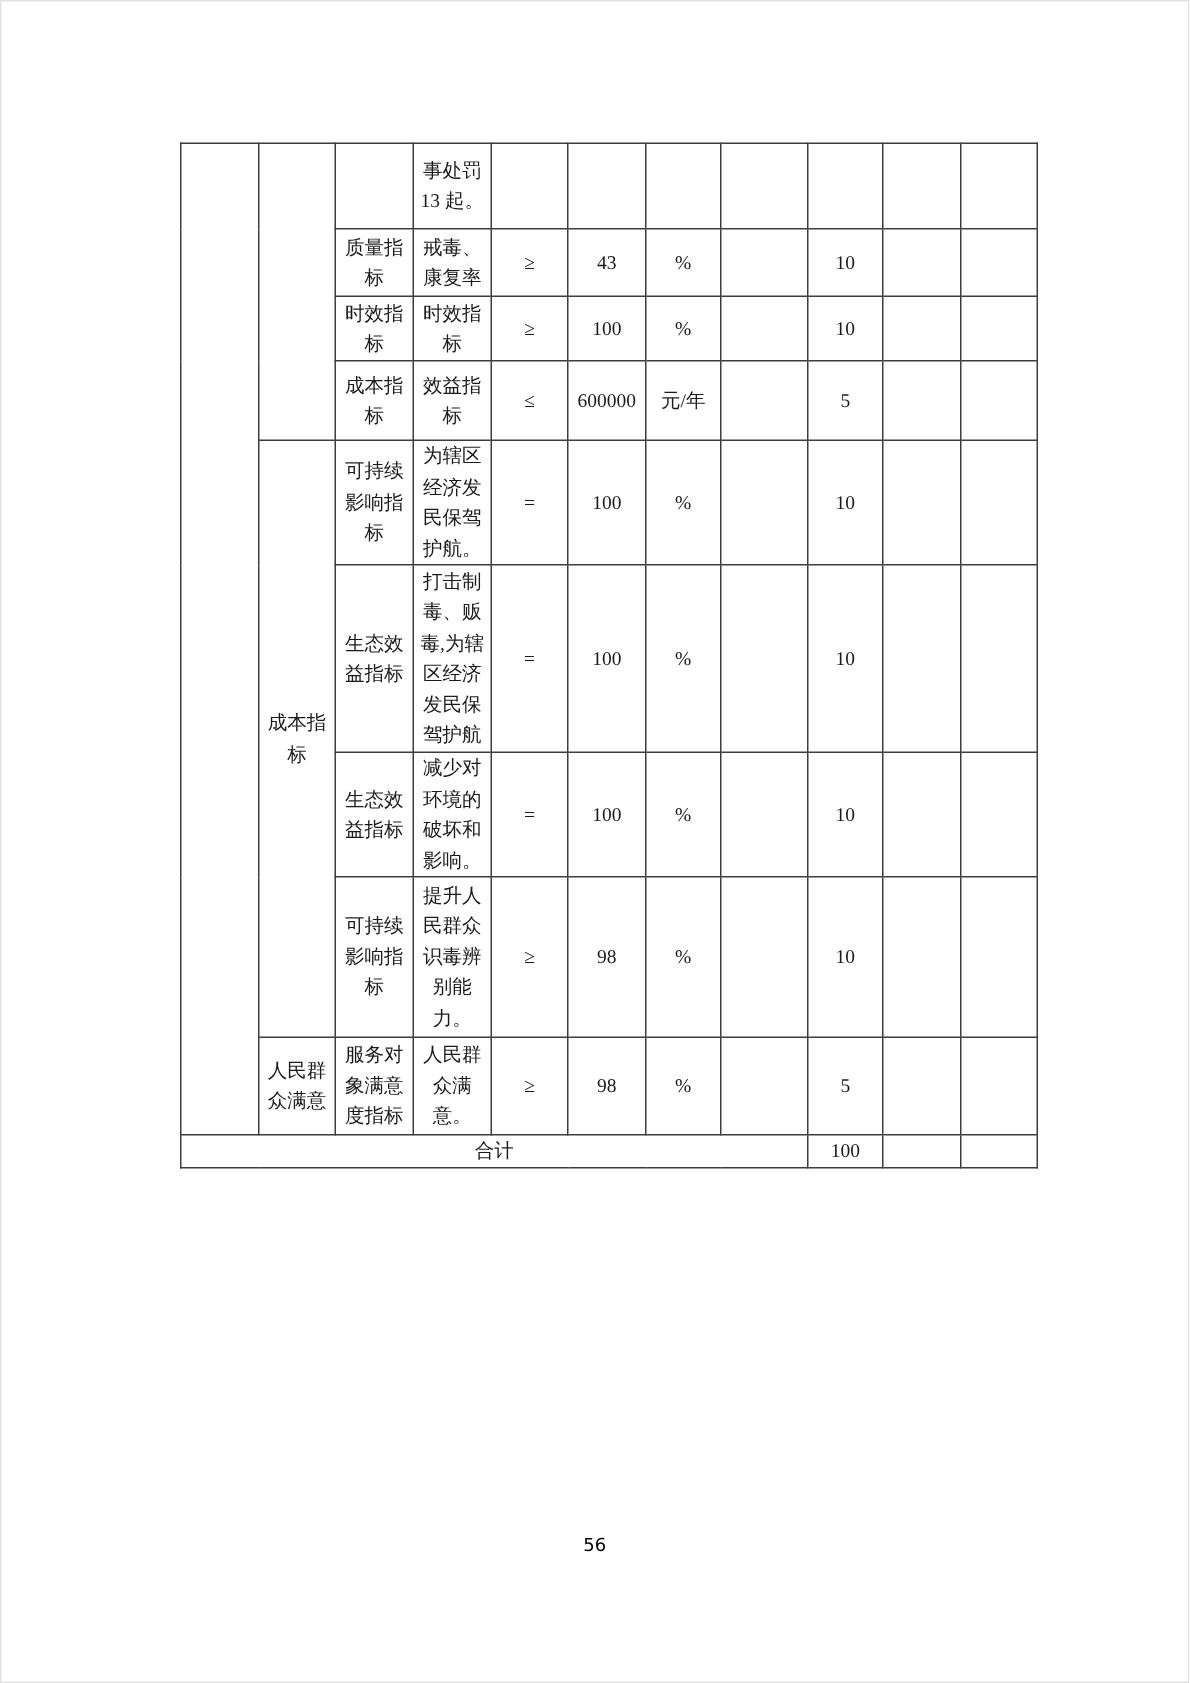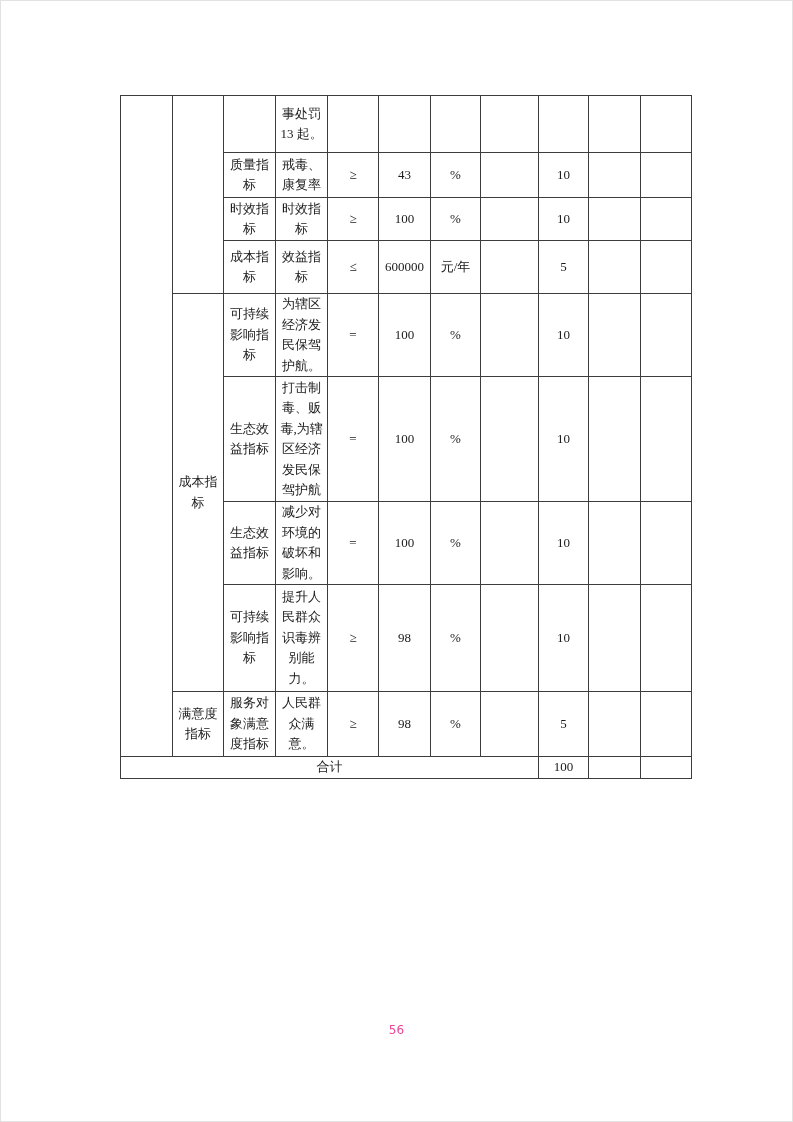--- a/index.html
+++ b/index.html
@@ -35,21 +35,21 @@
   tr.r6{height:125px;}
   tr.r7{height:80px;}
   tr.r8{height:107px;}
   tr.r9{height:65px;}
   tr.r10{height:20px;}
   td.top{vertical-align:top;padding-top:2px;}
   .pagenum{
     position:absolute;left:0;right:0;top:1023px;
     text-align:center;
     font-family:"DejaVu Sans","Liberation Sans",sans-serif;
-    font-size:12px;color:#ec4899;
+    font-size:12px;color:#000000;
   }
 </style>
 </head>
 <body>
 
 <div class="sheet">
 
   <table class="perf">
     <colgroup>
       <col style="width:52px">
@@ -159,21 +159,21 @@
       <td>≥</td>
       <td>98</td>
       <td>%</td>
       <td></td>
       <td>10</td>
       <td></td>
       <td></td>
     </tr>
 
     <tr class="r9">
-      <td>满意度指标</td>
+      <td>人民群众满意</td>
       <td>服务对象满意度指标</td>
       <td>人民群众满意。</td>
       <td>≥</td>
       <td>98</td>
       <td>%</td>
       <td></td>
       <td>5</td>
       <td></td>
       <td></td>
     </tr>

